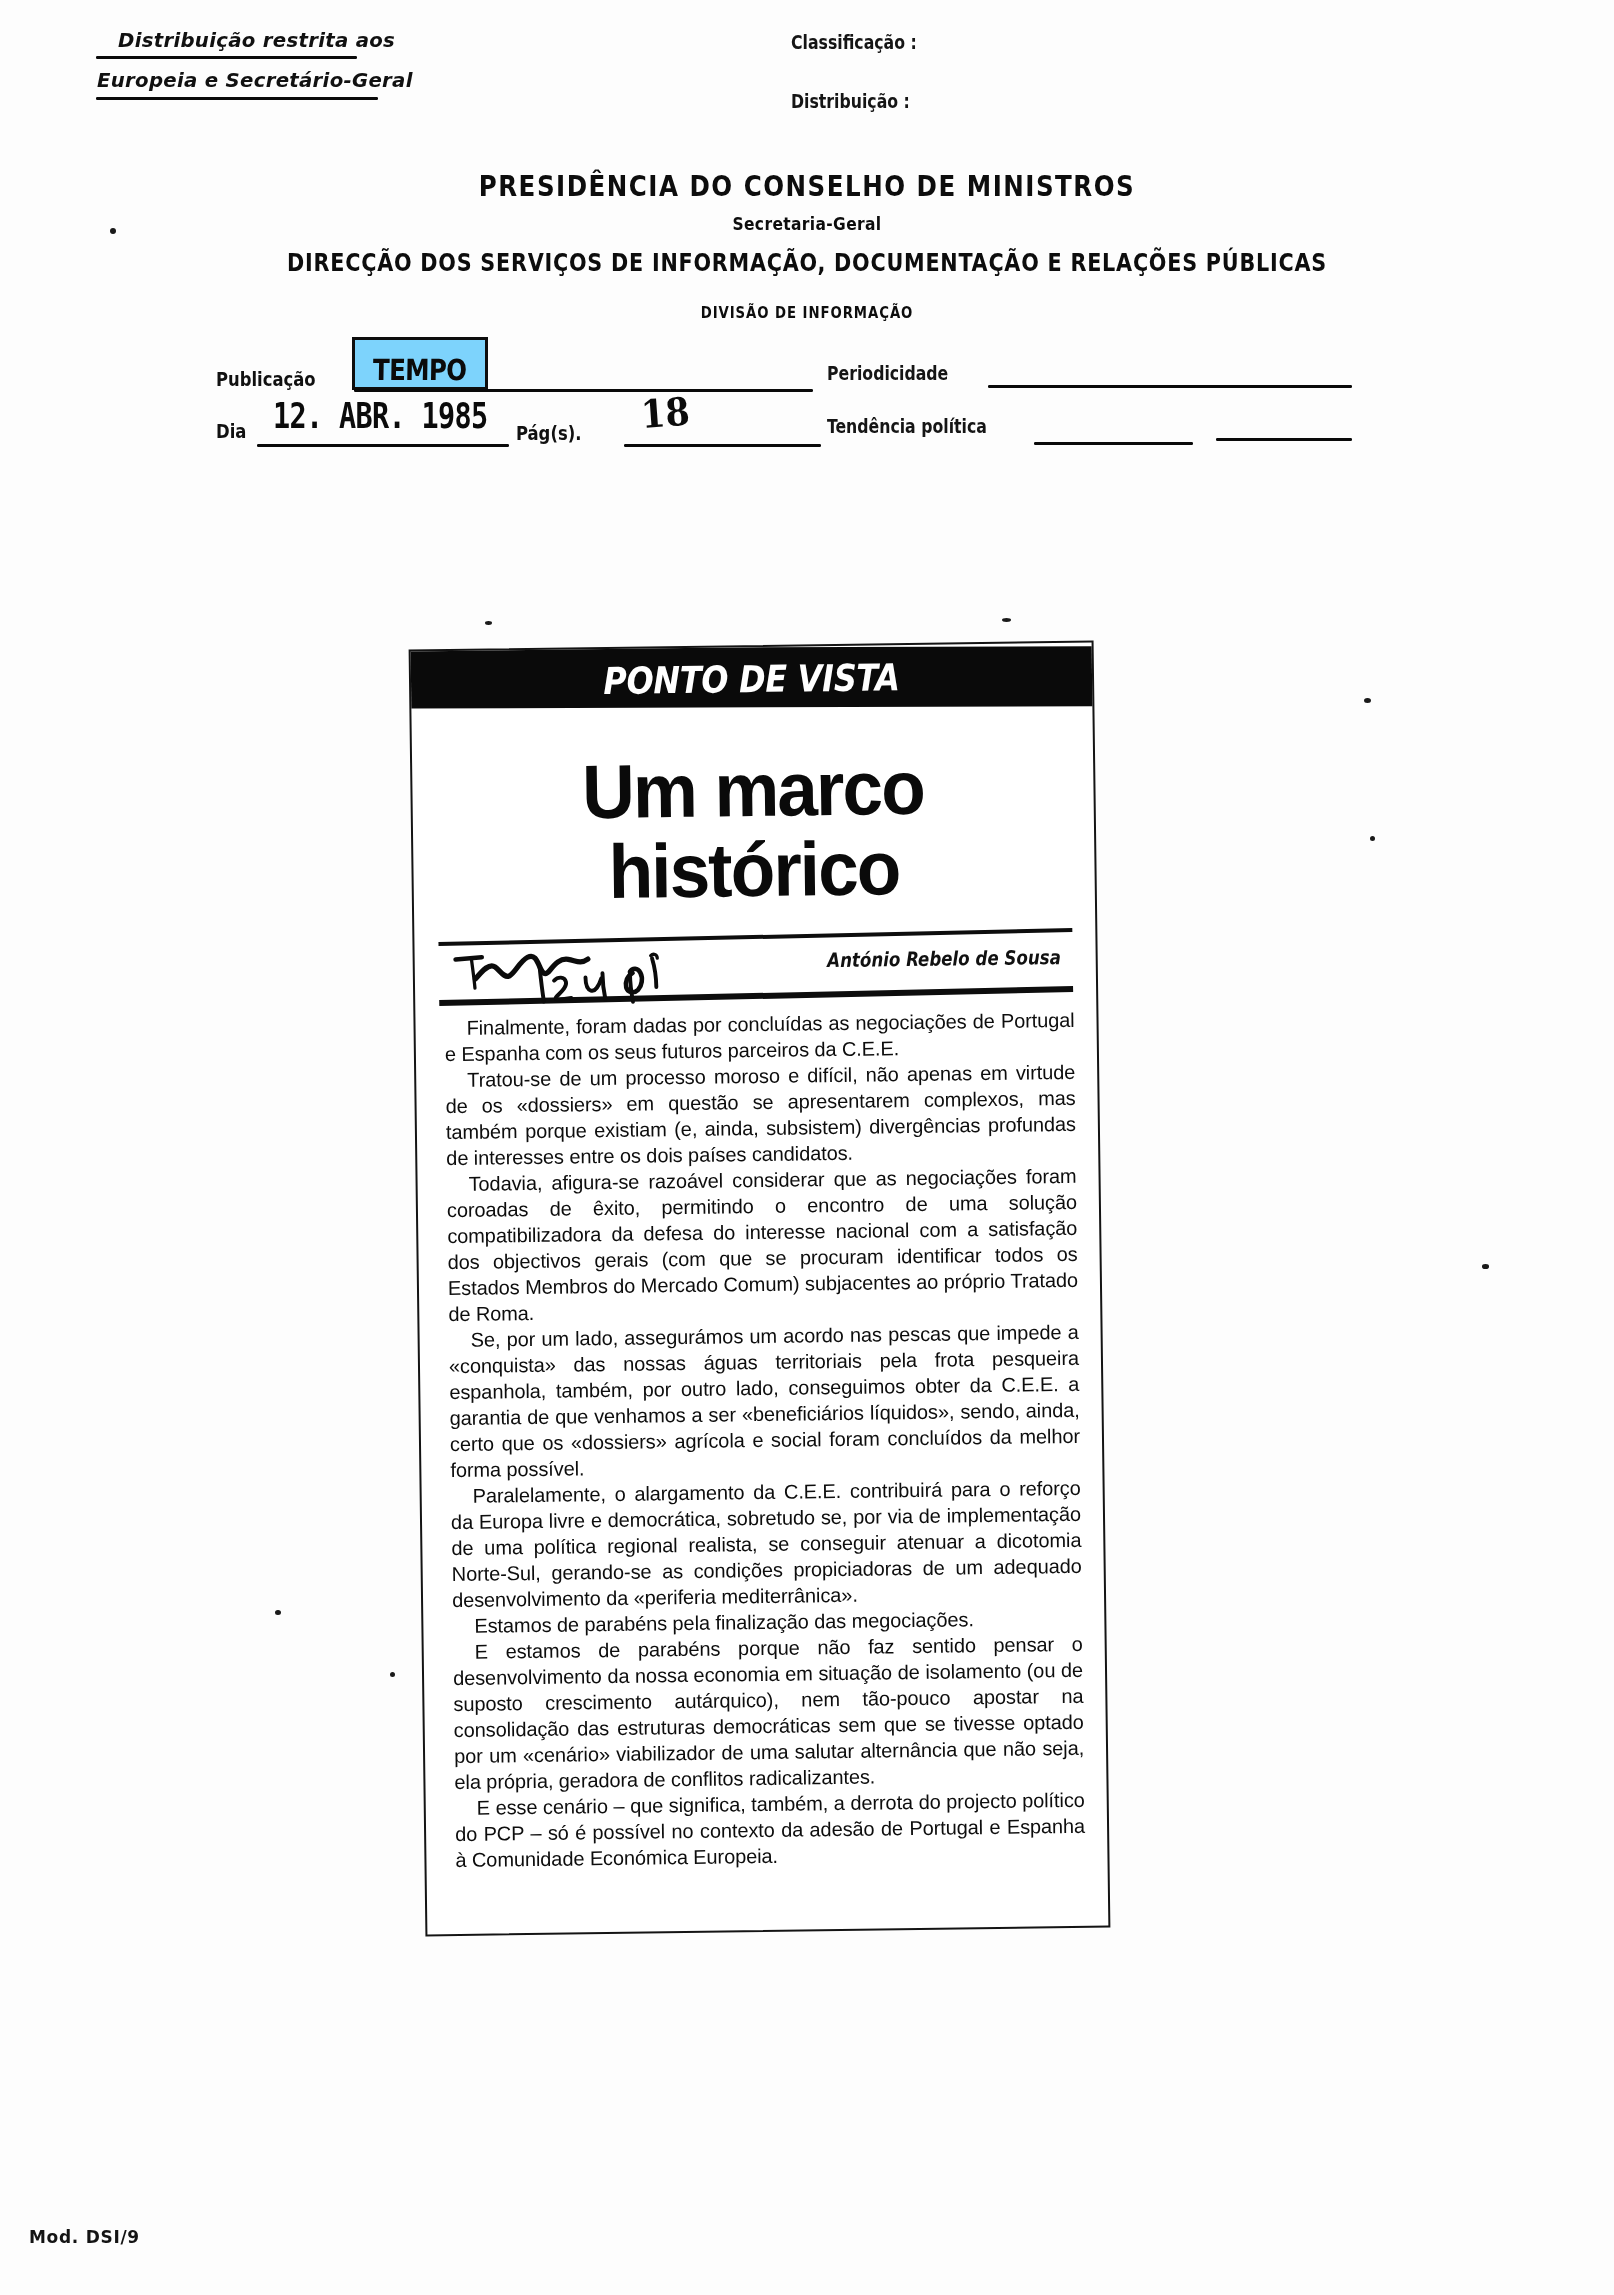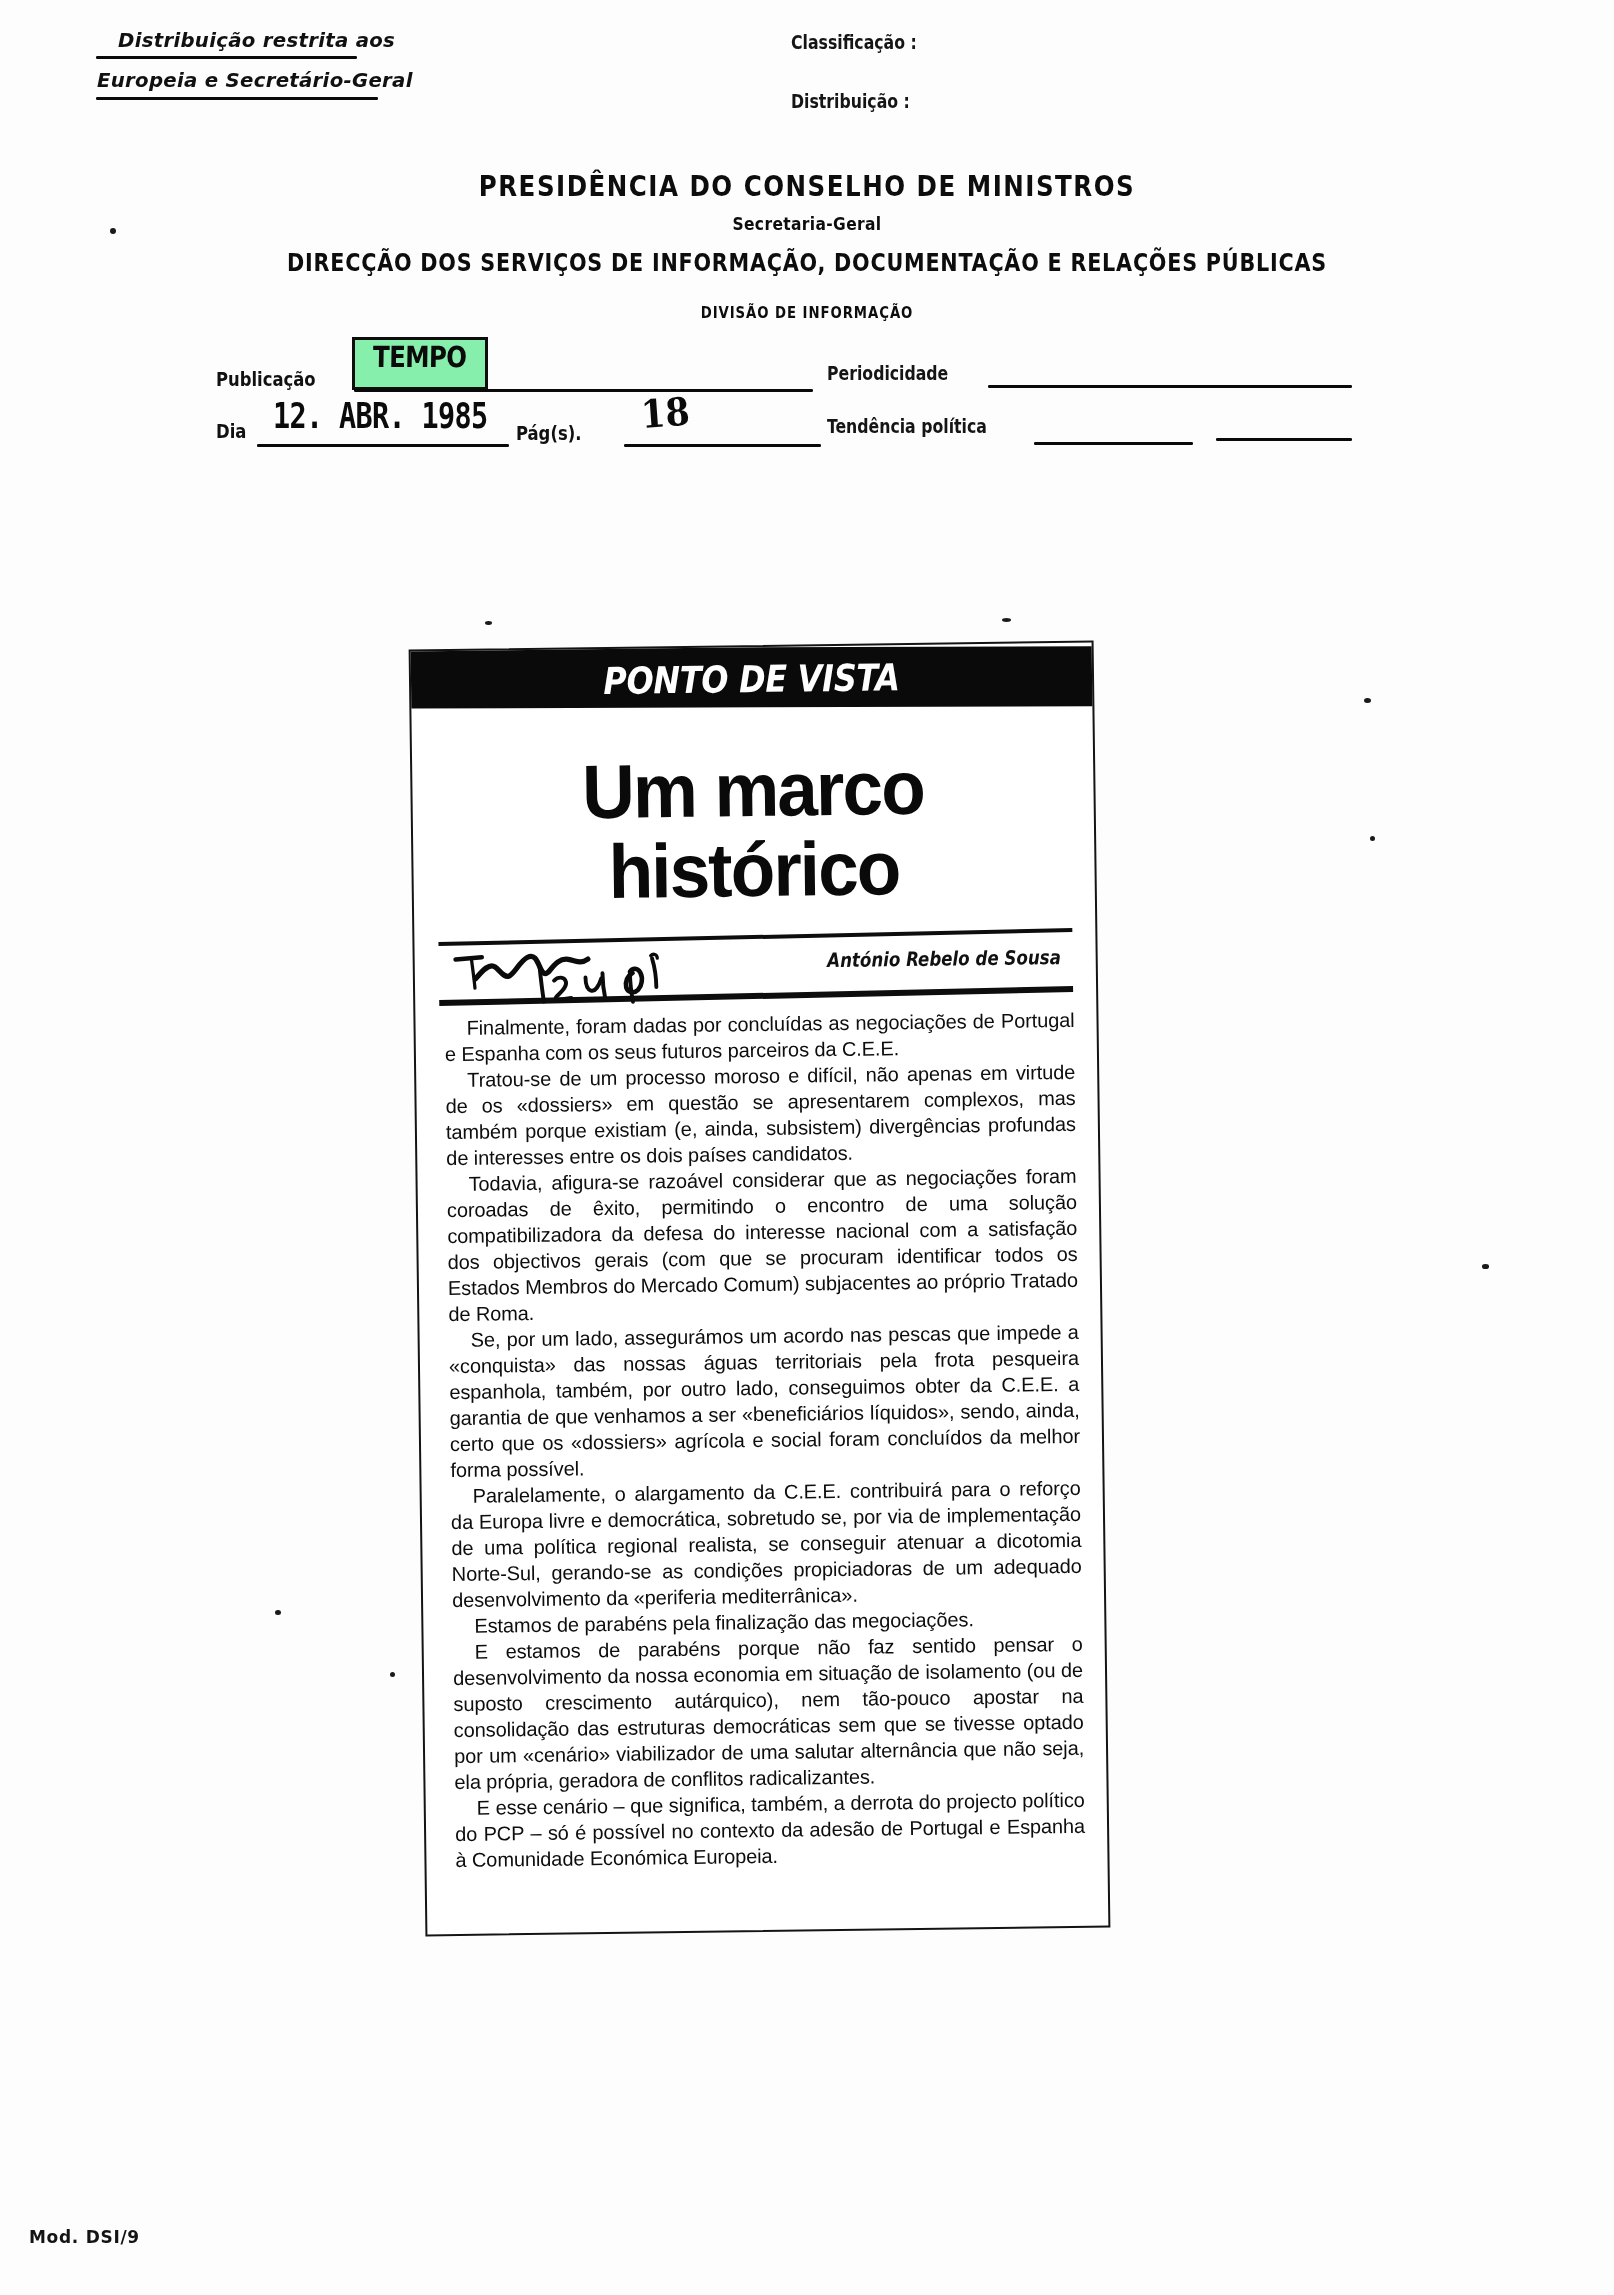--- a/index.html
+++ b/index.html
@@ -76,23 +76,23 @@
     color: #111;
     white-space: nowrap;
     transform: scaleX(0.9);
     transform-origin: left center;
   }
 
   
   .stamp-box {
     position: absolute;
     border: 3.3px solid #0d0d0d;
-    background: #86efac;
+    background: #7dd3fc;
     display: flex;
-    align-items: flex-start;
+    align-items: flex-end;
     justify-content: center;
   }
   .stamp-box .stamp-text {
     font-family: "DejaVu Sans Condensed", "DejaVu Sans", sans-serif;
     font-weight: 700;
     font-size: 29px;
     letter-spacing: -0.7px;
     color: #0b0b0b;
     transform: scaleX(0.94) skewX(-1deg);
   }

